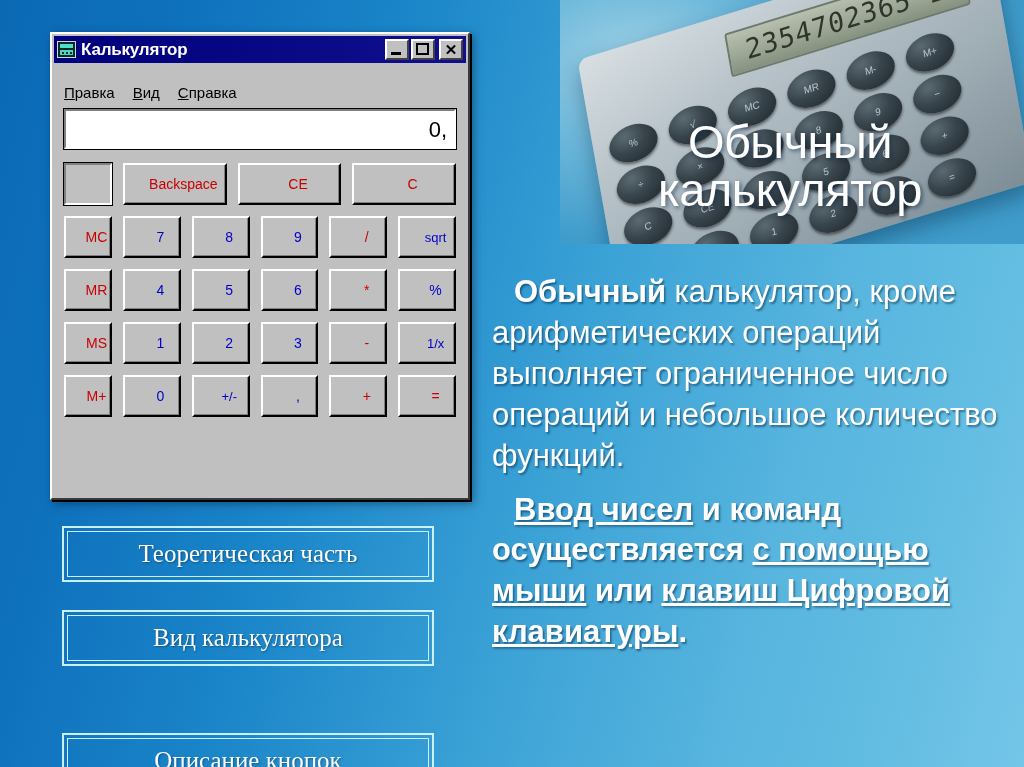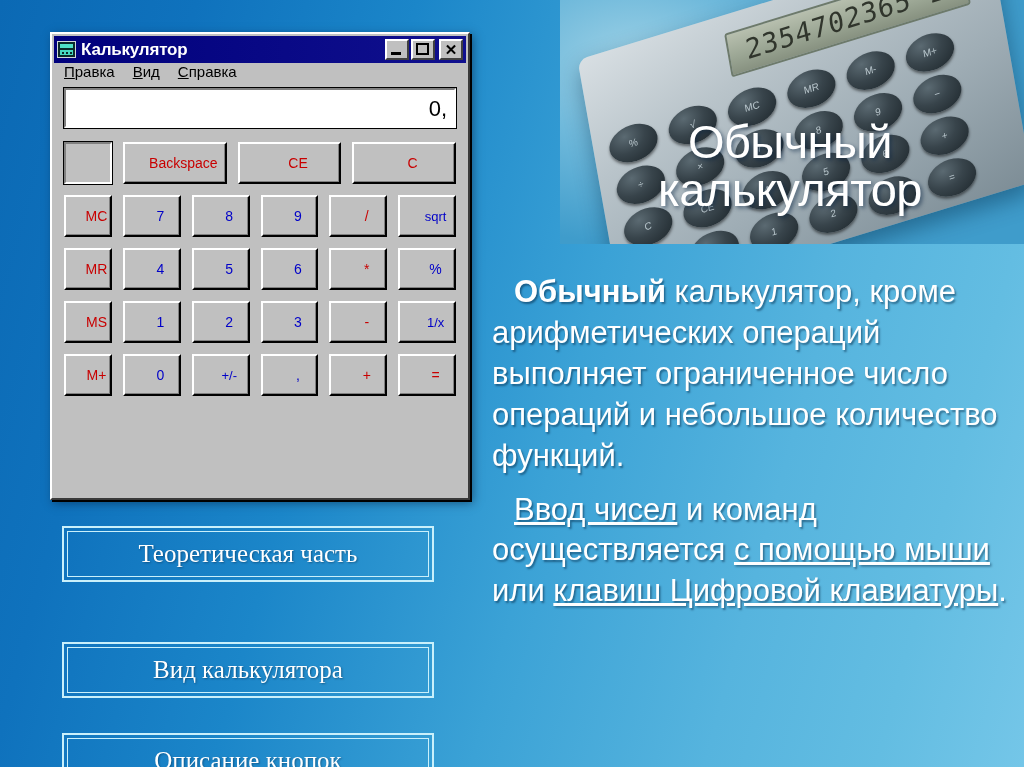--- a/index.html
+++ b/index.html
@@ -110,21 +110,21 @@
     position: absolute;
     left: 492px;
     top: 272px;
     width: 532px;
     color: #ffffff;
     font-size: 31px;
     line-height: 1.32;
     text-shadow: 1.5px 1.5px 2px rgba(0,35,65,0.5);
   }
   .body-text p { margin-bottom: 13px; text-indent: 22px; }
-  .body-text p:last-child { margin-bottom: 16px; }
+  .body-text p:last-child { margin-bottom: 16px; font-weight: bold; }
   .body-text b { font-weight: bold; }
   .body-text u { text-decoration: underline; }
 
   
   .win {
     position: absolute;
     left: 50px;
     top: 32px;
     width: 420px;
     height: 468px;
@@ -201,21 +201,21 @@
     inset: 0;
     color: #000;
     font-size: 15px;
     font-weight: bold;
     text-align: center;
     line-height: 17px;
   }
   .menubar {
     display: flex;
     gap: 18px;
-    padding: 0 10px 4px 12px;
+    padding: 21px 10px 4px 12px;
     font-size: 15px;
     color: #000;
   }
   .menu-item { cursor: default; }
   .menu-item u { text-decoration: underline; }
 
   .display-wrap { padding: 4px 12px 0 12px; }
   .display {
     height: 40px;
     background: #ffffff;
@@ -296,21 +296,21 @@
     border: 1px solid #c9f0fb;
     display: flex;
     align-items: center;
     justify-content: center;
     color: #ffffff;
     font-family: "Liberation Serif", serif;
     font-size: 25px;
     text-shadow: 1px 1px 2px rgba(0,30,60,0.45);
   }
   #nav0 { top: 526px; }
-  #nav1 { top: 610px; margin-top: 32px; }
+  #nav1 { top: 610px; }
   #nav2 { top: 733px; }
 </style>
 </head>
 <body>
 
 <div class="photo">
   <div class="photo-bg"></div>
   <div class="calc-body">
 
     <div class="calc-lcd">2354702365 12</div>

